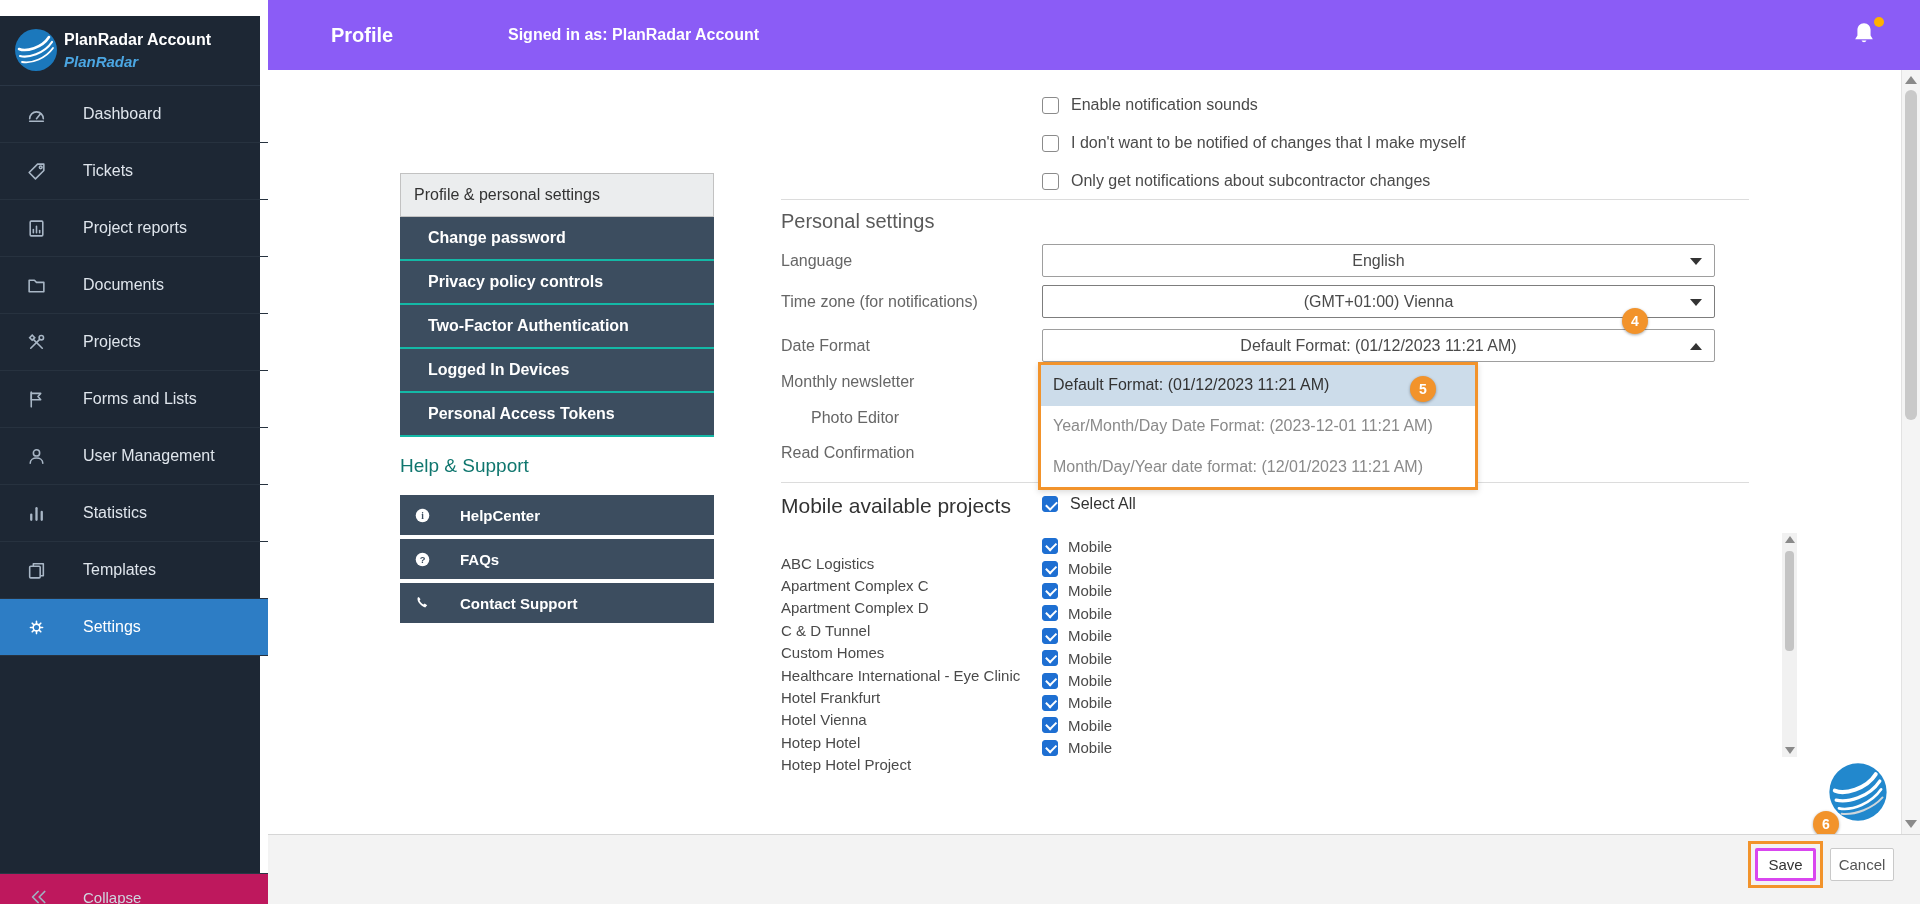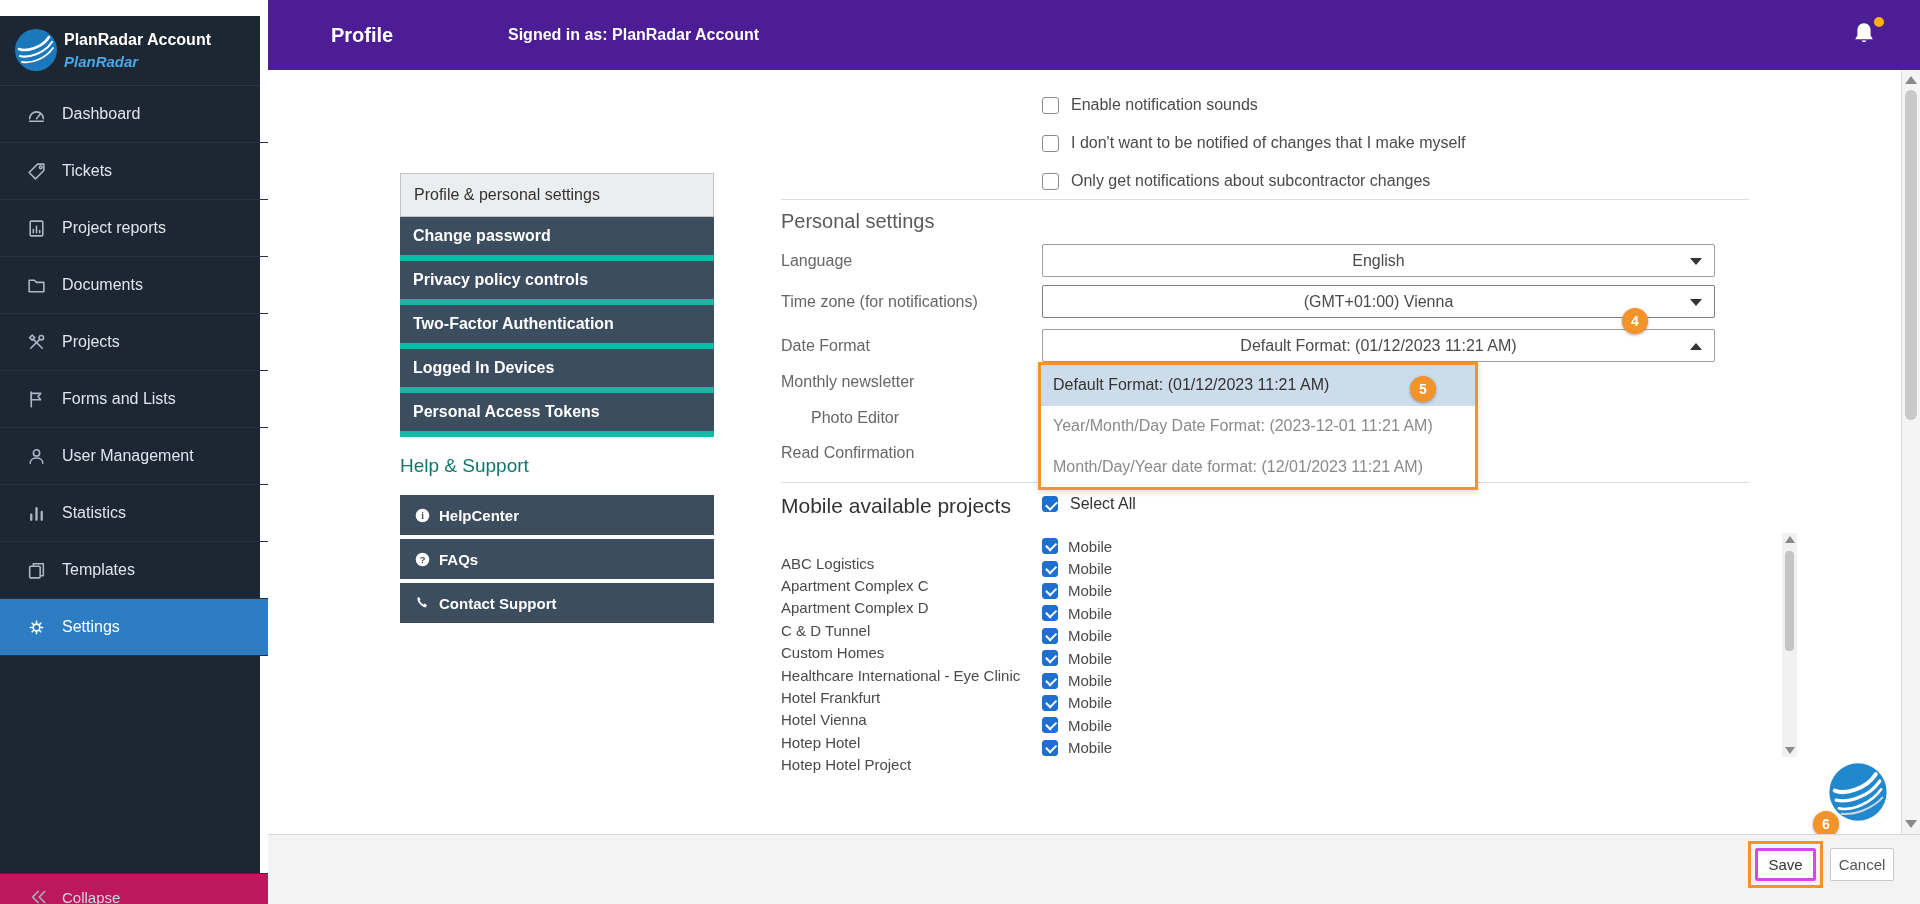--- a/index.html
+++ b/index.html
@@ -1,59 +1,59 @@
 <!DOCTYPE html>
 <html><head>
 <meta charset="utf-8">
 <style>
   * { margin:0; padding:0; box-sizing:border-box; }
   html,body { width:1920px; height:904px; }
   body { font-family:"Liberation Sans", sans-serif; background:#fff; overflow:hidden; position:relative; }
-  [data-interactable="true"] { cursor:pointer; }
+  [data-interactable="true"] { cursor:pointer;gap:21px; }
 
   
   .sidebar { position:absolute; left:0; top:16px; width:260px; height:904px; background:#1d2734; z-index:10; }
   .side-head { position:relative; height:70px; border-bottom:1px solid #2a3645; }
   .side-logo { position:absolute; left:14px; top:12px; width:44px; height:44px; }
   .side-acc { position:absolute; left:64px; top:15px; font-size:16px; font-weight:bold; color:#ffffff; white-space:nowrap; }
   .side-brand { position:absolute; left:64px; top:37px; font-size:15px; font-weight:bold; color:#4ba6e2;font-style:italic; }
   .side-menu { position:absolute; left:0; top:70px; width:268px; }
   .side-item { height:57px; display:flex; align-items:center; padding-left:24px; border-bottom:1px solid #27323f; }
   .side-item.active { background:#2d7dc5; }
   .side-ico { width:24px; height:24px; margin-right:14px; color:#a9b7c6; display:flex; align-items:center; justify-content:center; flex:none; }
   .side-item.active .side-ico { color:#ffffff; }
   .side-label { font-size:16px; color:#dfe5ec; white-space:nowrap; }
   .side-item.active .side-label { color:#ffffff; }
   .side-collapse { position:absolute; left:0; bottom:0; width:268px; height:47px; background:#be185d; border-top:1px solid #2a3645; display:flex; align-items:center; padding-left:26px; }
   .side-collapse .side-label { font-size:15px; color:#cfd7e0; }
   .collapse-ico { width:22px; height:22px; margin-right:14px; color:#9fb0c0; }
 
   
-  .topbar { position:absolute; left:268px; top:0; width:1652px; height:70px; background:#4c1d95; z-index:9; }
+  .topbar { position:absolute; left:268px; top:0; width:1652px; height:70px; background:#8b5cf6; z-index:9; }
   .top-title { position:absolute; left:63px; top:24px; font-size:20px; font-weight:bold; color:#ffffff; }
   .top-signed { position:absolute; left:240px; top:26px; font-size:16px; font-weight:bold; color:#ffffff; }
   .bell-wrap { position:absolute; right:40px; top:20px; width:30px; height:30px; }
   .bell-dot { position:absolute; right:-4px; top:-3px; width:10px; height:10px; border-radius:50%; background:#ffb100; }
 
   
   .content { position:absolute; left:268px; top:70px; width:1652px; height:764px; background:#ffffff; }
   .divider { position:absolute; height:1px; background:#dcdcdc; }
 
   
   .nrow { position:absolute; left:1042px; display:flex; align-items:center; gap:12px; height:20px; }
   .nlabel { font-size:16px; color:#4a4a4a; white-space:nowrap; }
 
   .cb { width:17px; height:17px; border:1.5px solid #8b8b8b; border-radius:3px; background:#fff; flex:none; position:relative; }
   .cb.checked { background:#1e6fd2; border-color:#1e6fd2; }
   .cb.checked::after { content:""; position:absolute; left:3px; top:3.5px; width:9px; height:5px; border-left:2px solid #fff; border-bottom:2px solid #fff; transform:rotate(-45deg); }
 
   
   .snav { position:absolute; left:400px; top:173px; width:314px; }
   .snav-first { height:44px; background:#ebedee; border:1px solid #c2c2c2; color:#333; display:flex; align-items:center; padding-left:13px; font-size:16px; }
-  .snav-item { height:44px; background:#3c4d5f; border-bottom:6px solid #14b8a6; color:#ffffff; display:flex; align-items:center; padding-left:13px; font-size:16px; font-weight:bold; }
+  .snav-item { height:44px; background:#3c4d5f; border-bottom:2px solid #14b8a6; color:#ffffff; display:flex; align-items:center; padding-left:28px; font-size:16px; font-weight:bold; }
   .help-heading { position:absolute; left:400px; top:455px; font-size:19px; color:#0f766e; }
   .help-item { position:absolute; left:400px; width:314px; height:40px; background:#3c4d5f; color:#fff; display:flex; align-items:center; padding-left:13px; font-size:15px; font-weight:bold; }
   .help-ico { width:18px; height:18px; margin-right:8px; display:flex; align-items:center; justify-content:center; flex:none; }
 
   
   .ps-heading { position:absolute; left:781px; top:210px; font-size:20px; color:#5a5a5a; }
   .flabel { position:absolute; left:781px; font-size:16px; color:#666; white-space:nowrap; }
   .dd { position:absolute; left:1042px; width:673px; height:33px; background:#fff; border:1px solid #9e9e9e; border-radius:2px; display:flex; align-items:center; justify-content:center; font-size:16px; color:#4a4a4a; z-index:2; }
   .caret-down { position:absolute; right:12px; top:13px; width:0; height:0; border-left:6px solid transparent; border-right:6px solid transparent; border-top:7px solid #333; }
   .caret-up { position:absolute; right:12px; top:13px; width:0; height:0; border-left:6px solid transparent; border-right:6px solid transparent; border-bottom:7px solid #333; }

